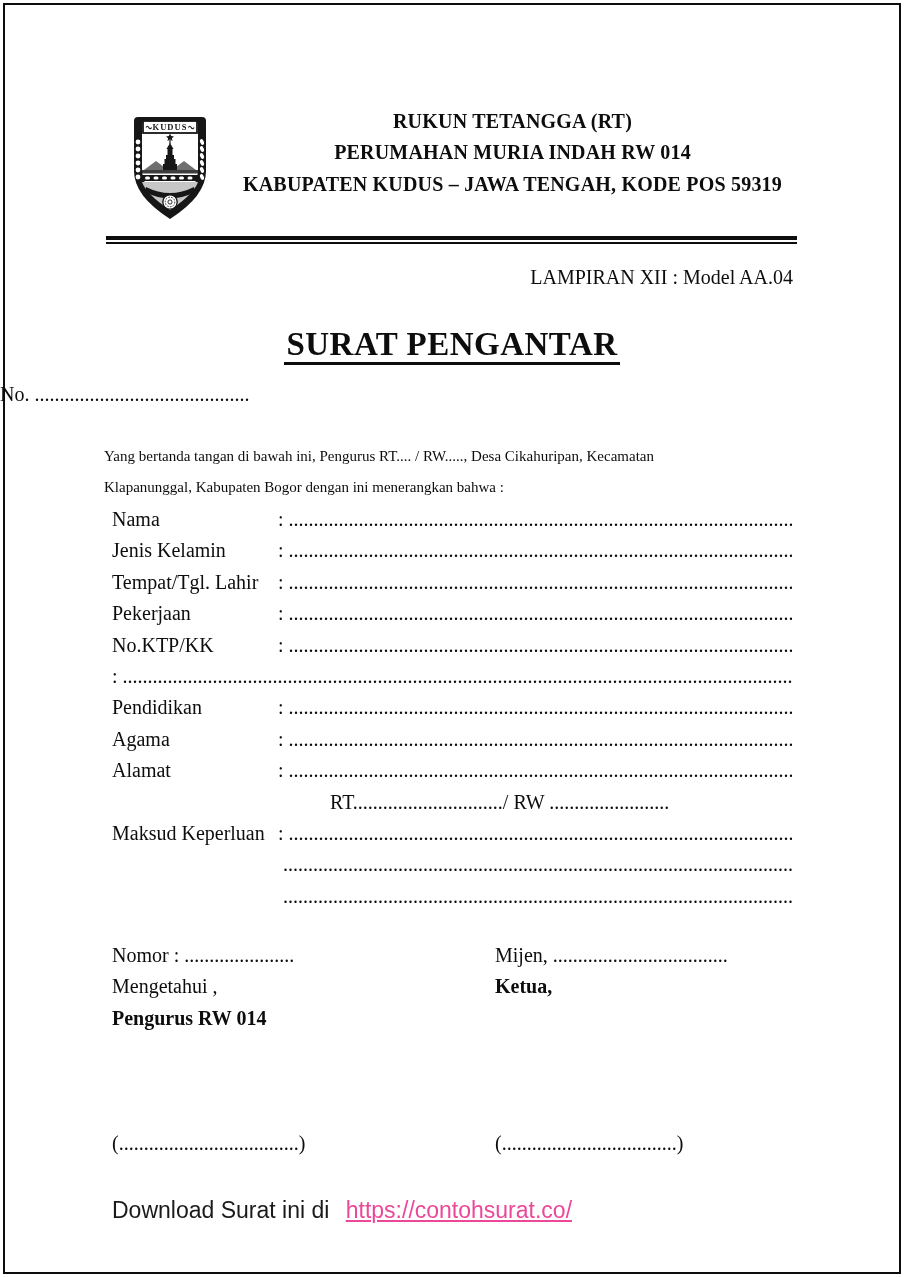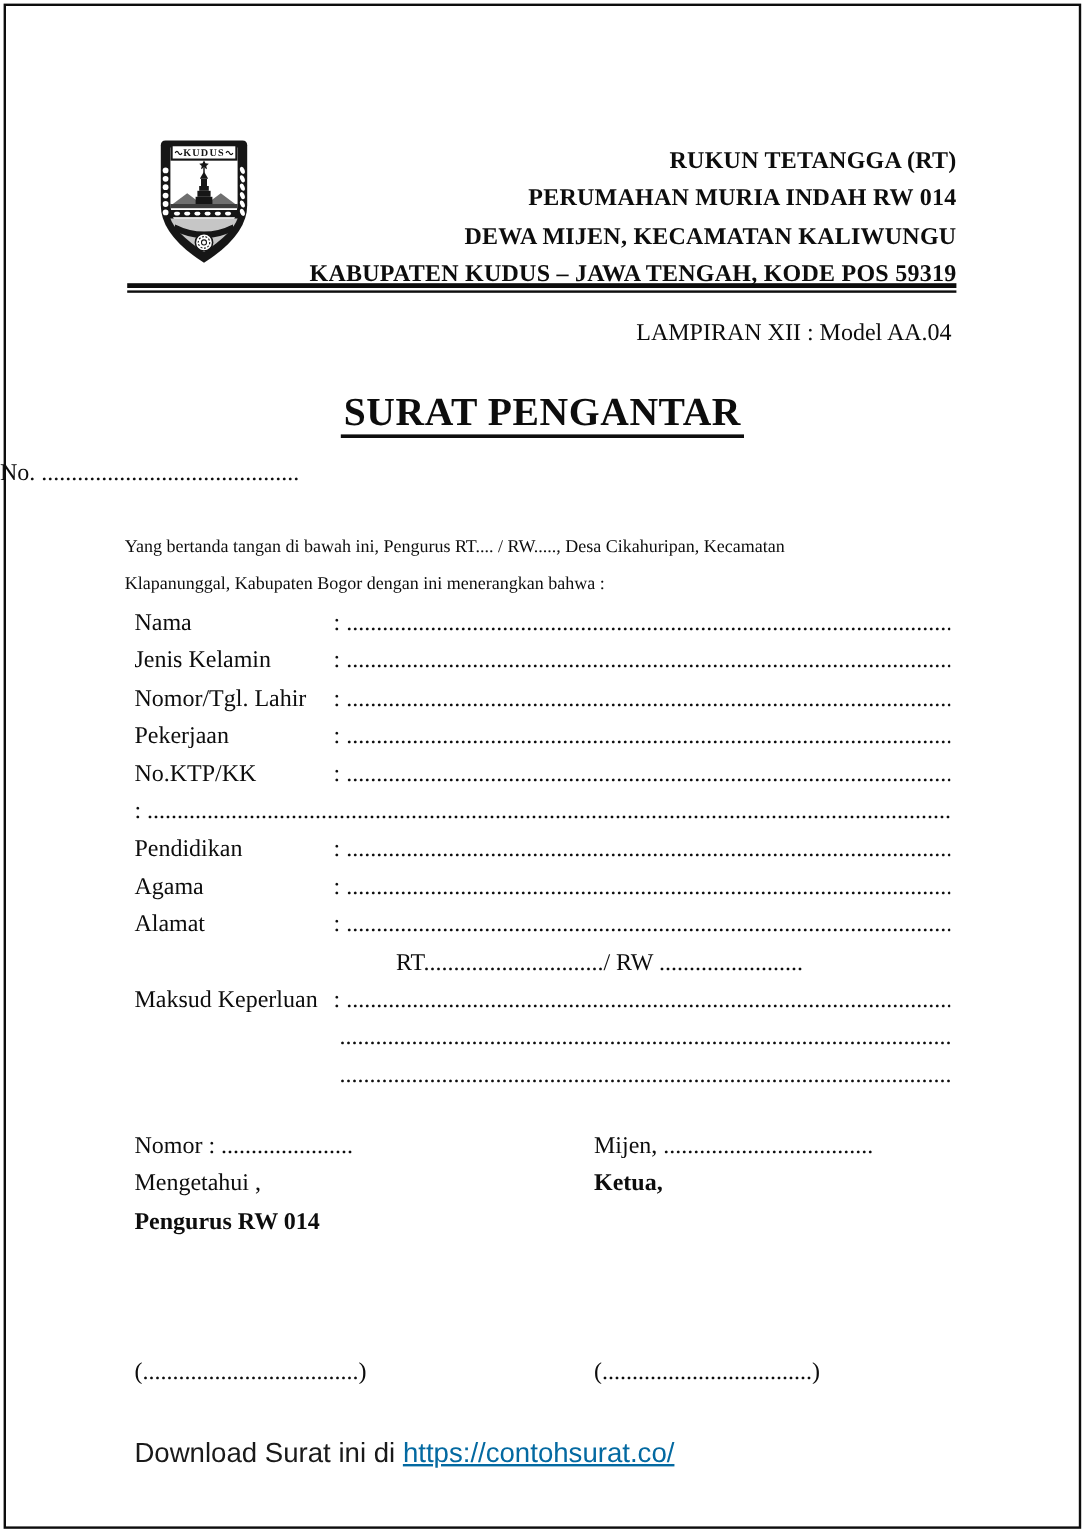--- a/index.html
+++ b/index.html
@@ -24,22 +24,22 @@
     position: absolute;
     left: 129px;
     top: 114px;
     width: 82px;
     height: 108px;
   }
   .letterhead-text {
     position: absolute;
     left: 228px;
     right: 107px;
-    top: 119px;
-    text-align: right;
+    top: 106px;
+    text-align: center;
     font-weight: bold;
     font-size: 20px;
     line-height: 31.4px;
     letter-spacing: 0.2px;
     white-space: nowrap;
   }
   .double-rule {
     position: absolute;
     left: 106px;
     right: 107px;
@@ -213,21 +213,20 @@
     <path d="M17,73 Q41,85 65,73 L66,78 Q41,91 16,78 Z" fill="#161616"></path>
 
     <circle cx="41" cy="88" r="7.2" fill="#ffffff" stroke="#161616" stroke-width="1.3"></circle>
     <circle cx="41" cy="88" r="4.8" fill="none" stroke="#161616" stroke-width="0.9" stroke-dasharray="1.6,1.3"></circle>
     <circle cx="41" cy="88" r="2.1" fill="none" stroke="#161616" stroke-width="0.9"></circle>
   </svg>
 
   <div class="letterhead-text">
     <div>RUKUN TETANGGA (RT)</div>
     <div>PERUMAHAN MURIA INDAH RW 014</div>
-    <div>DEWA MIJEN, KECAMATAN KALIWUNGU</div>
     <div>KABUPATEN KUDUS – JAWA TENGAH, KODE POS 59319</div>
   </div>
 
   <div class="double-rule"></div>
 
   <div class="lampiran">LAMPIRAN XII : Model AA.04</div>
 
   <div class="title-wrap">
     <h1 class="title">SURAT PENGANTAR</h1>
   </div>
@@ -243,21 +242,21 @@
       <span class="flabel">Nama</span>
         <span class="fcolon">:</span>
         <span class="fdots">.............................................................................................................................................................................</span>
     </div>
     <div class="frow">
       <span class="flabel">Jenis Kelamin</span>
         <span class="fcolon">:</span>
         <span class="fdots">.............................................................................................................................................................................</span>
     </div>
     <div class="frow">
-      <span class="flabel">Nomor/Tgl. Lahir</span>
+      <span class="flabel">Tempat/Tgl. Lahir</span>
         <span class="fcolon">:</span>
         <span class="fdots">.............................................................................................................................................................................</span>
     </div>
     <div class="frow">
       <span class="flabel">Pekerjaan</span>
         <span class="fcolon">:</span>
         <span class="fdots">.............................................................................................................................................................................</span>
     </div>
     <div class="frow">
       <span class="flabel">No.KTP/KK</span>
@@ -308,15 +307,15 @@
       <div class="bold-line">Ketua,</div>
     </div>
   </div>
 
   <div class="signatures">
     <div class="c-left">(....................................)</div>
     <div class="c-right">(...................................)</div>
   </div>
 
   <div class="download">
-    <span>Download Surat ini di </span><a href="#" style="color: #0369a1;">https://contohsurat.co/</a>
+    <span>Download Surat ini di </span><a href="#" style="color: #ec4899; margin-left: 10px;">https://contohsurat.co/</a>
   </div>
 </div>
 
 </body></html>

